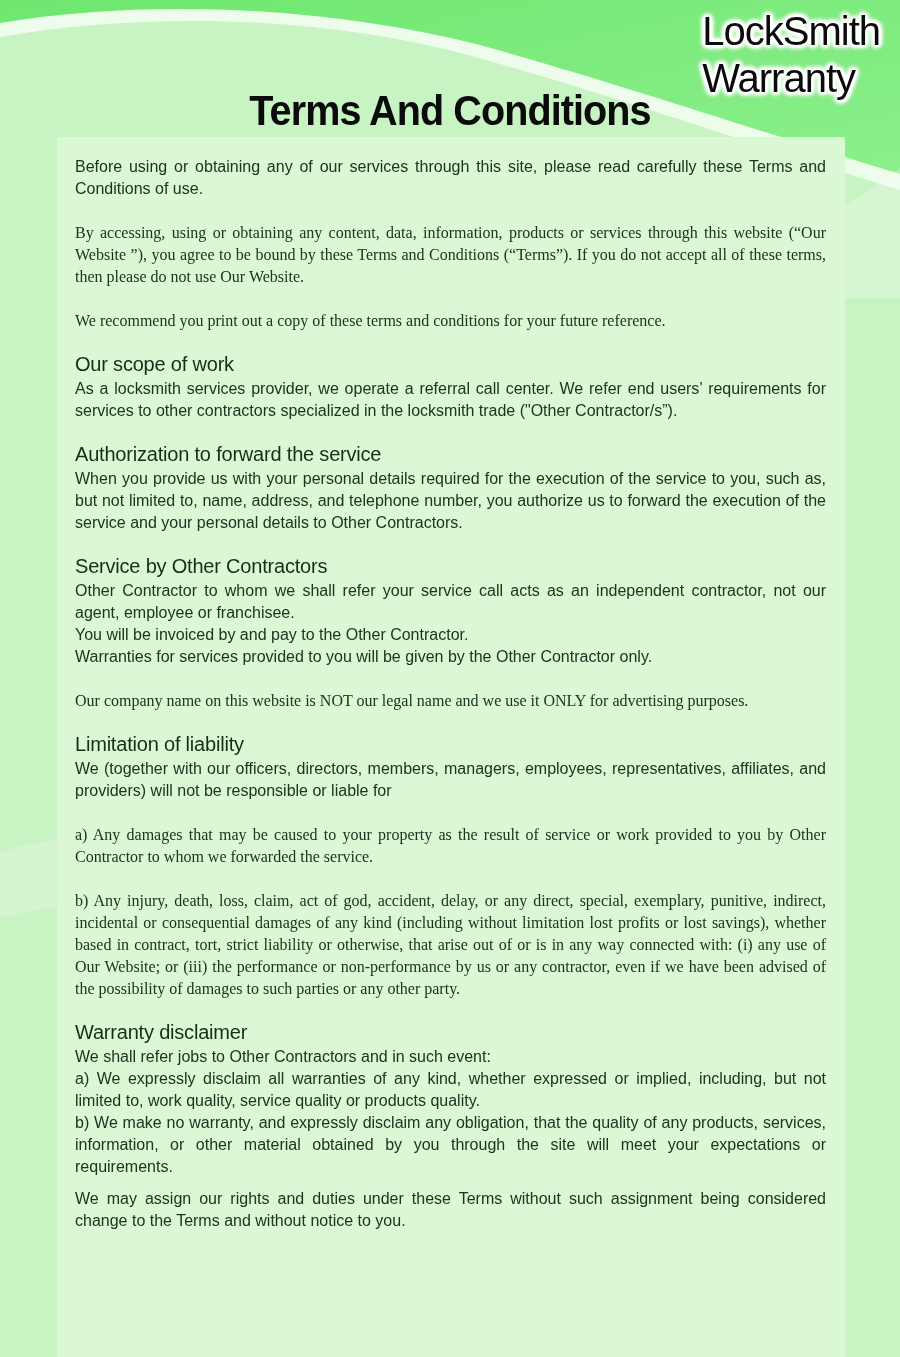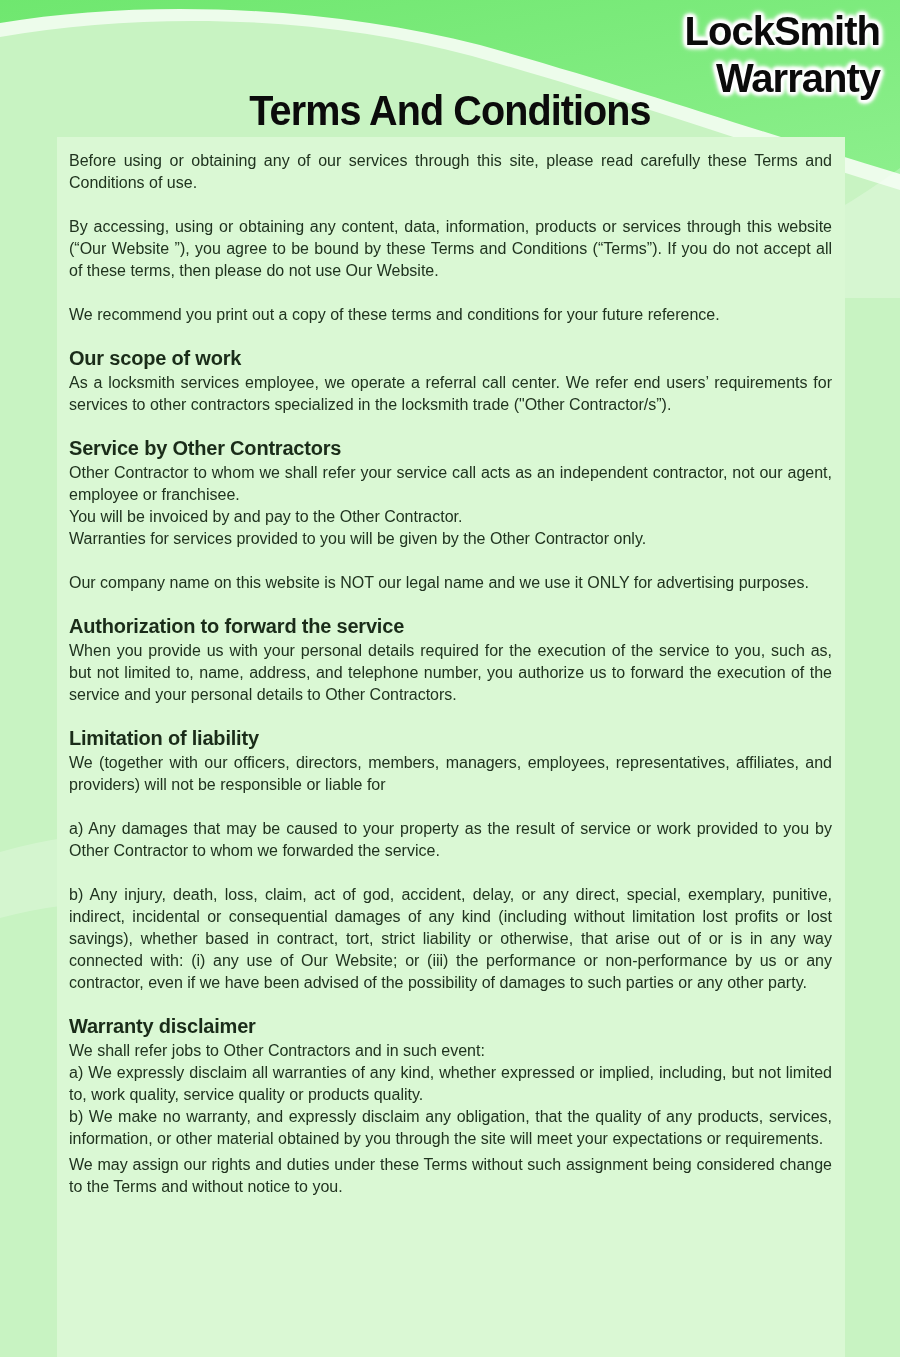--- a/index.html
+++ b/index.html
@@ -14,44 +14,44 @@
   .wave-svg{position:absolute;top:0;left:0;z-index:0;display:block;}
   .margin-wave-svg{position:absolute;top:820px;left:0;z-index:0;display:block;}
   
   .header{position:relative;z-index:2;height:137px;}
   .page-title{
     position:absolute;left:0;right:0;top:86px;text-align:center;
     font-size:43px;font-weight:700;letter-spacing:-1px;color:var(--title_black,#0b0b0b);
     transform:scaleX(.92);transform-origin:50% 50%;white-space:nowrap;
   }
   .logo{
-    position:absolute;top:8px;right:20px;text-align:right;z-index:3;
-    font-size:40px;font-weight:700;line-height:47px;letter-spacing:-1px;
+    position:absolute;top:8px;right:20px;text-align:left;z-index:3;
+    font-size:40px;font-weight:400;line-height:47px;letter-spacing:-1px;
     color:var(--title_black,#0b0b0b);
     text-shadow:
       0 0 3px #fff,0 0 5px #fff,0 0 7px #fff,0 0 9px #fff,
       2px 2px 3px #fff,-2px -2px 3px #fff,2px -2px 3px #fff,-2px 2px 3px #fff,
       3px 0 4px #fff,-3px 0 4px #fff,0 3px 4px #fff,0 -3px 4px #fff;
   }
   
   .panel{
     position:absolute;z-index:1;left:57px;top:137px;width:788px;bottom:0;
     background:var(--panel_bg,#daf8d4);
     padding:9px 9px 0 8px;box-sizing:border-box;
   }
   .para{
     margin:0;font-size:16px;line-height:22px;text-align:justify;
     white-space:pre-wrap;color:var(--text,#20331f);
   }
-  .para + .para{margin-top:22px;}
+  .para + .para{margin-top:22px;font-family:Liberation Serif, serif;}
   .sec-h{
-    margin:20px 0 1px 0;font-size:20px;line-height:25px;font-weight:700;
+    margin:20px 0 1px 0;font-size:20px;line-height:25px;font-weight:400;
     color:var(--heading,#1a2c19);letter-spacing:-.2px;
   }
-  section{margin:4px;}
+  section{margin:10px;}
   section:first-child .sec-h{margin-top:0;}
 </style>
 </head>
 <body>
 
 <div class="stage">
 
   <svg class="wave-svg" width="900" height="300" viewBox="0 0 900 300" aria-hidden="true">
     <defs>
       <linearGradient id="gTop" x1="0" y1="0" x2="1" y2="1">
@@ -81,32 +81,32 @@
 
   <div class="panel">
 
   <section>
         <p class="para">Before using or obtaining any of our services through this site, please read carefully these Terms and Conditions of use.</p>
         <p class="para">By accessing, using or obtaining any content, data, information, products or services through this website (“Our Website ”), you agree to be bound by these Terms and Conditions (“Terms”). If you do not accept all of these terms, then please do not use Our Website.</p>
         <p class="para">We recommend you print out a copy of these terms and conditions for your future reference.</p>
       </section>
       <section>
         <h2 class="sec-h">Our scope of work</h2>
-        <p class="para">As a locksmith services employee, we operate a referral call center. We refer end users’ requirements for services to other contractors specialized in the locksmith trade ("Other Contractor/s”).</p>
+        <p class="para">As a locksmith services provider, we operate a referral call center. We refer end users’ requirements for services to other contractors specialized in the locksmith trade ("Other Contractor/s”).</p>
+      </section>
+      <section>
+        <h2 class="sec-h">Authorization to forward the service</h2>
+        <p class="para">When you provide us with your personal details required for the execution of the service to you, such as, but not limited to, name, address, and telephone number, you authorize us to forward the execution of the service and your personal details to Other Contractors.</p>
       </section>
       <section>
         <h2 class="sec-h">Service by Other Contractors</h2>
         <p class="para">Other Contractor to whom we shall refer your service call acts as an independent contractor, not our agent, employee or franchisee.
 You will be invoiced by and pay to the Other Contractor.
 Warranties for services provided to you will be given by the Other Contractor only.</p>
         <p class="para">Our company name on this website is NOT our legal name and we use it ONLY for advertising purposes.</p>
-      </section>
-      <section>
-        <h2 class="sec-h">Authorization to forward the service</h2>
-        <p class="para">When you provide us with your personal details required for the execution of the service to you, such as, but not limited to, name, address, and telephone number, you authorize us to forward the execution of the service and your personal details to Other Contractors.</p>
       </section>
       <section>
         <h2 class="sec-h">Limitation of liability</h2>
         <p class="para">We (together with our officers, directors, members, managers, employees, representatives, affiliates, and providers) will not be responsible or liable for</p>
         <p class="para">a) Any damages that may be caused to your property as the result of service or work provided to you by Other Contractor to whom we forwarded the service.</p>
         <p class="para">b) Any injury, death, loss, claim, act of god, accident, delay, or any direct, special, exemplary, punitive, indirect, incidental or consequential damages of any kind (including without limitation lost profits or lost savings), whether based in contract, tort, strict liability or otherwise, that arise out of or is in any way connected with: (i) any use of Our Website; or (iii) the performance or non-performance by us or any contractor, even if we have been advised of the possibility of damages to such parties or any other party.</p>
       </section>
       <section>
         <h2 class="sec-h">Warranty disclaimer</h2>
         <p class="para">We shall refer jobs to Other Contractors and in such event:

